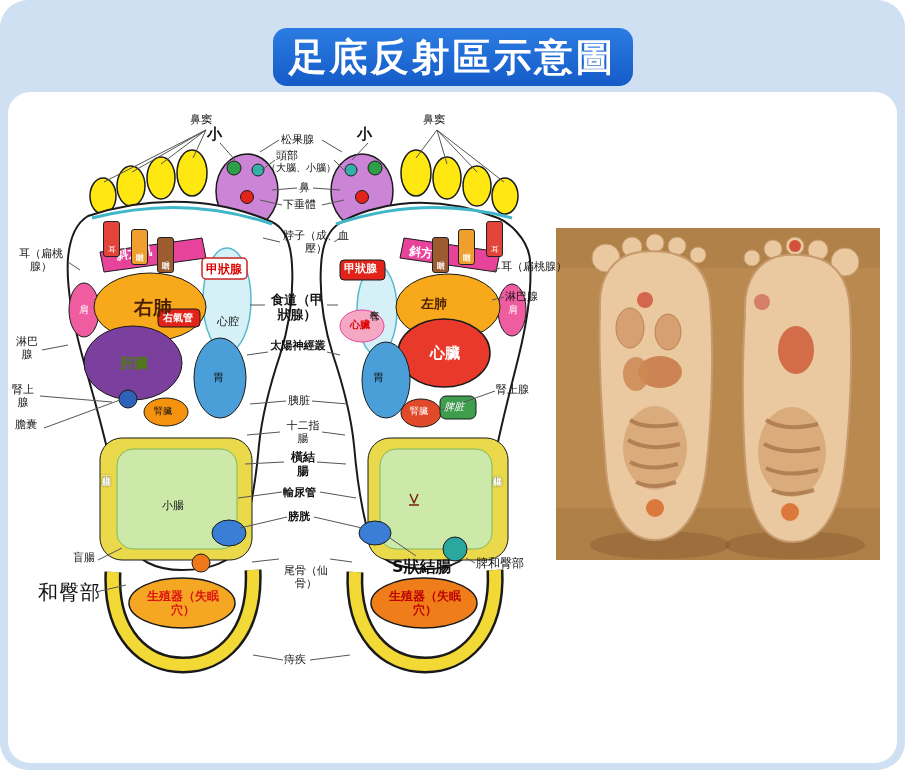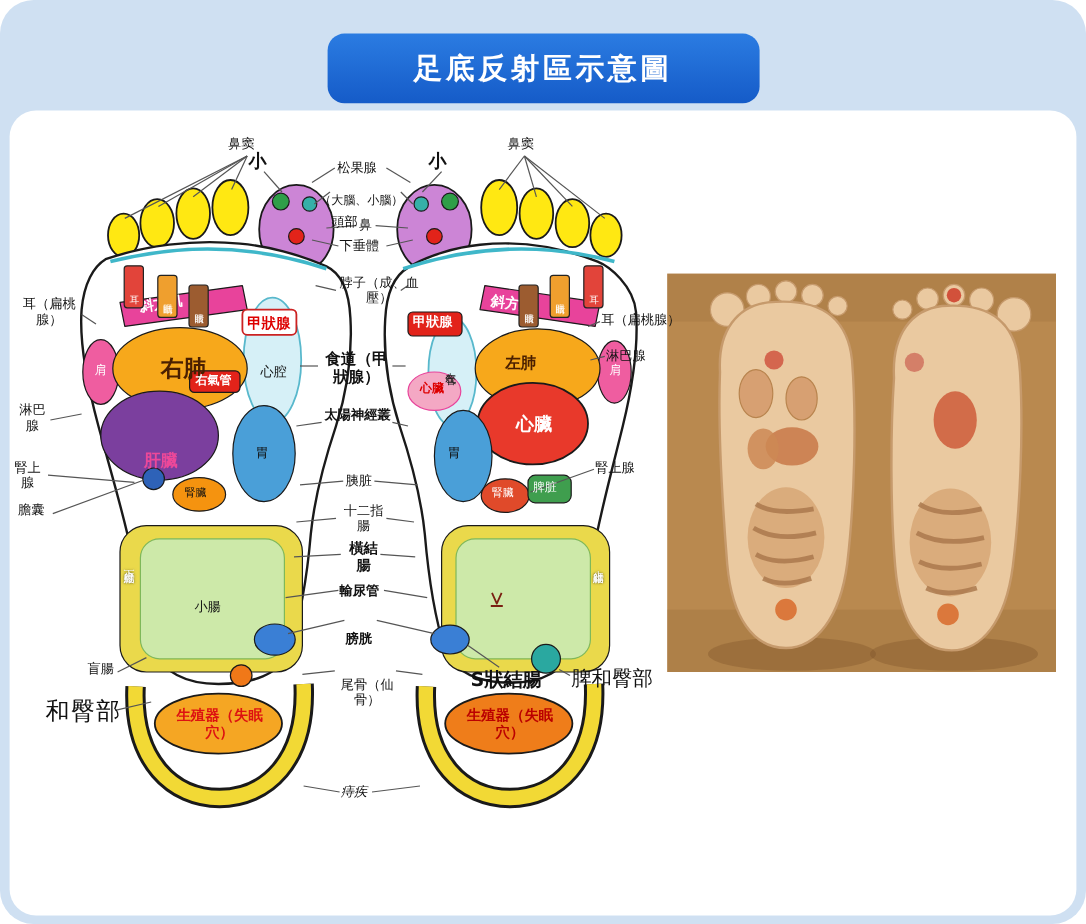--- a/index.html
+++ b/index.html
@@ -3,21 +3,21 @@
 <meta charset="utf-8">
 <style>
   html,body{margin:0;padding:0;}
   body{width:905px;height:770px;position:relative;overflow:hidden;background:#ffffff;
        font-family:"DejaVu Sans",sans-serif;}
   .canvas{position:absolute;inset:0;background:#cfe0f2;border-radius:28px;z-index:0;}
   .card{position:absolute;left:8px;top:92px;right:8px;bottom:7px;background:#ffffff;border-radius:22px;z-index:1;}
   .banner{position:absolute;left:50%;top:28px;transform:translateX(-50%);width:360px;height:58px;
           background:linear-gradient(180deg,#2b7ce2,#155bc8);border-radius:14px;z-index:4;
           display:flex;align-items:center;justify-content:center;}
-  .banner .t{color:#fff;font-size:24px;font-weight:bold;letter-spacing:3px;}
+  .banner .t{color:#fff;font-size:38px;font-weight:bold;letter-spacing:3px;}
   svg.board{position:absolute;left:0;top:0;z-index:2;}
   .lb{position:absolute;color:#111;font-size:11px;line-height:1.18;text-align:center;
       white-space:nowrap;z-index:3;}
   .wrap{white-space:normal;}
   .b{font-weight:bold;}
   .vert{writing-mode:vertical-rl;letter-spacing:1px;}
   .sh{text-shadow:0 0 2px rgba(0,0,0,.55);}
   .toebox{position:absolute;width:15px;height:34px;border:1px solid #222;border-radius:3px;
           color:#fff;font-size:8px;z-index:3;writing-mode:vertical-rl;text-align:center;
           line-height:15px;overflow:hidden;}
@@ -195,74 +195,74 @@
     <path d="M 766 420 q 18 12 52 4 M 764 444 q 22 12 56 4 M 766 468 q 20 10 52 2 M 772 490 q 16 8 42 0" fill="none" stroke="#a8764a" stroke-width="4" opacity="0.8"></path>
     <circle cx="790" cy="512" r="9" fill="#d86a2a" opacity="0.85"></circle>
   </g>
 </svg>
 
 <div class="banner">
   <span class="t">足底反射區示意圖</span>
 </div>
 
 <div class="lb" style="left:281px;top:134px;">松果腺</div>
-<div class="lb" style="left:276px;top:150px;margin-top:29px;">頭部</div>
+<div class="lb" style="left:276px;top:150px;">頭部</div>
 <div class="lb" style="left:266px;top:162px;font-size:10px;">（大腦、小腦）</div>
 <div class="lb" style="left:299px;top:182px;">鼻</div>
 <div class="lb" style="left:283px;top:199px;">下垂體</div>
 <div class="lb wrap" style="left:281px;top:230px;width:70px;">脖子（成、血壓）</div>
 <div class="lb wrap b" style="left:266px;top:292px;width:62px;font-size:13px;">食道（甲狀腺）</div>
 <div class="lb wrap b" style="left:269px;top:340px;width:58px;font-size:11px;">太陽神經叢</div>
 <div class="lb" style="left:288px;top:395px;">胰脏</div>
 <div class="lb wrap" style="left:283px;top:420px;width:40px;">十二指腸</div>
 <div class="lb wrap b" style="left:287px;top:450px;width:32px;font-size:12px;">橫結腸</div>
 <div class="lb b" style="left:283px;top:487px;">輸尿管</div>
-<div class="lb b" style="left:288px;top:527px;text-align:center;">膀胱</div>
+<div class="lb b" style="left:288px;top:511px;text-align:center;">膀胱</div>
 <div class="lb wrap" style="left:282px;top:565px;width:48px;">尾骨（仙骨）</div>
-<div class="lb" style="left:284px;top:654px;font-style:italic;">痔疾</div>
+<div class="lb" style="left:284px;top:654px;">痔疾</div>
 
 <div class="lb" style="left:190px;top:114px;">鼻窦</div>
 <div class="lb b" style="left:207px;top:126px;font-size:15px;">小</div>
 <div class="lb wrap" style="left:15px;top:248px;width:52px;">耳（扁桃腺）</div>
 <div class="lb wrap" style="left:13px;top:336px;width:28px;">淋巴腺</div>
 <div class="lb wrap" style="left:9px;top:384px;width:28px;">腎上腺</div>
 <div class="lb" style="left:15px;top:419px;">膽囊</div>
 <div class="lb" style="left:73px;top:552px;">盲腸</div>
 <div class="lb" style="left:38px;top:581px;font-size:20px;letter-spacing:1px;">和臀部</div>
 
 <div class="lb" style="left:423px;top:114px;">鼻窦</div>
 <div class="lb b" style="left:357px;top:126px;font-size:15px;">小</div>
 <div class="lb" style="left:501px;top:261px;">耳（扁桃腺）</div>
 <div class="lb" style="left:505px;top:291px;">淋巴腺</div>
 <div class="lb" style="left:496px;top:384px;">腎上腺</div>
 <div class="lb b" style="left:392px;top:558px;font-size:16px;">S狀結腸</div>
-<div class="lb" style="left:476px;top:556px;font-size:17px;">脾和臀部</div>
+<div class="lb" style="left:476px;top:556px;font-size:12px;">脾和臀部</div>
 
 <div class="lb b" style="left:116px;top:246px;color:#fff;font-size:12px;transform:rotate(-8deg);">斜方肌</div>
 <div class="lb b" style="left:206px;top:262px;color:#d00;font-size:12px;">甲狀腺</div>
 <div class="lb b" style="left:134px;top:296px;color:#4a1f00;font-size:19px;">右肺</div>
 <div class="lb b" style="left:163px;top:312px;color:#fff;font-size:10px;">右氣管</div>
-<div class="lb" style="left:217px;top:304px;">心腔</div>
-<div class="lb b" style="left:120px;top:376px;color:#ec4899;font-size:14px;">肝臟</div>
+<div class="lb" style="left:217px;top:316px;">心腔</div>
+<div class="lb b" style="left:120px;top:355px;color:#4d7c0f;font-size:14px;">肝臟</div>
 <div class="lb" style="left:213px;top:372px;">胃</div>
 <div class="lb" style="left:154px;top:406px;font-size:9px;">腎臟</div>
 <div class="lb" style="left:79px;top:304px;color:#fff;font-size:10px;">肩</div>
 <div class="lb" style="left:162px;top:500px;">小腸</div>
 <div class="lb vert sh" style="left:101px;top:468px;color:#fff;font-size:9px;">下行結腸</div>
 <div class="lb wrap b" style="left:143px;top:589px;width:80px;color:#d11;font-size:12px;">生殖器（失眠穴）</div>
 
 <div class="lb b" style="left:409px;top:246px;color:#fff;font-size:12px;transform:rotate(8deg);">斜方肌</div>
 <div class="lb b" style="left:344px;top:263px;color:#fff;font-size:11px;">甲狀腺</div>
 <div class="lb b" style="left:421px;top:296px;color:#4a1f00;font-size:13px;">左肺</div>
 <div class="lb vert" style="left:369px;top:303px;font-size:9px;color:#222;">左气管</div>
 <div class="lb b" style="left:350px;top:319px;color:#d00;font-size:10px;">心臟</div>
 <div class="lb b" style="left:430px;top:345px;color:#fff;font-size:15px;">心臟</div>
 <div class="lb" style="left:373px;top:372px;">胃</div>
 <div class="lb" style="left:410px;top:406px;color:#fff;font-size:9px;">腎臟</div>
-<div class="lb" style="left:444px;top:401px;color:#fff;font-size:10px;">脾脏</div>
+<div class="lb" style="left:444px;top:401px;color:#fff;font-size:10px;font-style:italic;">脾脏</div>
 <div class="lb" style="left:508px;top:304px;color:#fff;font-size:10px;">肩</div>
 <div class="lb vert sh" style="left:492px;top:468px;color:#fff;font-size:9px;">上行結腸</div>
 <div class="lb wrap b" style="left:385px;top:589px;width:80px;color:#b00;font-size:12px;">生殖器（失眠穴）</div>
 
 <div class="toebox" style="left:103px;top:221px;background:#e2443a;">耳</div>
 <div class="toebox" style="left:131px;top:229px;background:#ef9f2e;">眼睛</div>
 <div class="toebox" style="left:157px;top:237px;background:#9c5c30;">眼睛</div>
 <div class="toebox" style="left:432px;top:237px;background:#9c5c30;">眼睛</div>
 <div class="toebox" style="left:458px;top:229px;background:#ef9f2e;">眼睛</div>
 <div class="toebox" style="left:486px;top:221px;background:#e2443a;">耳</div>

